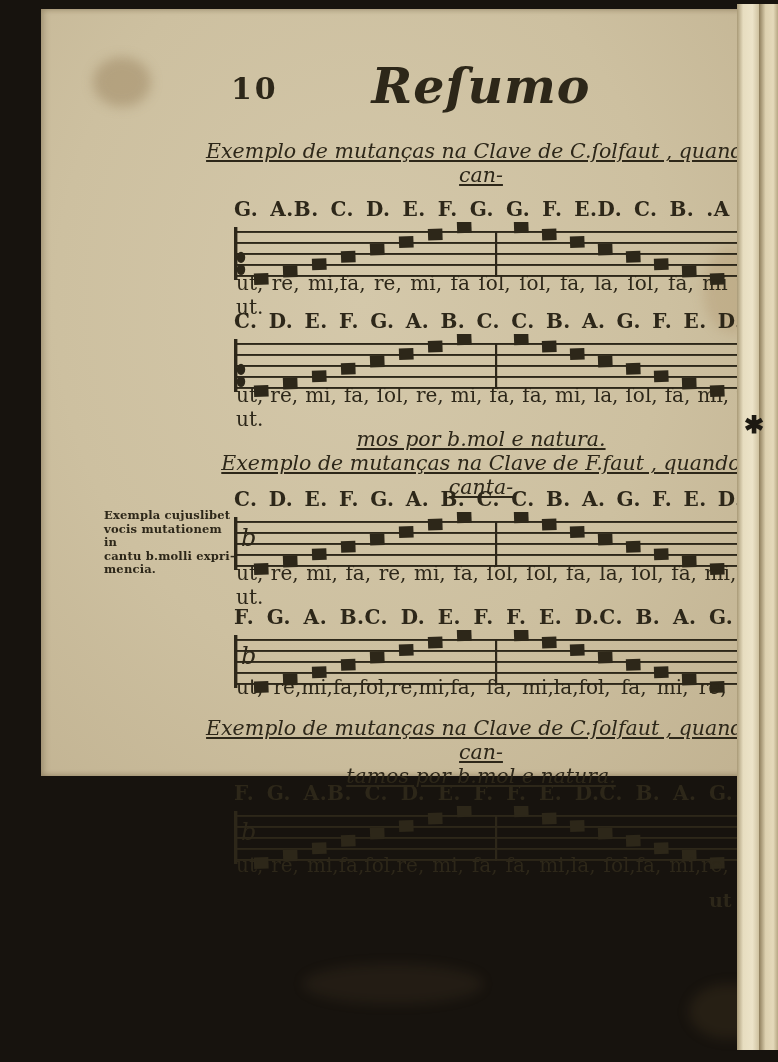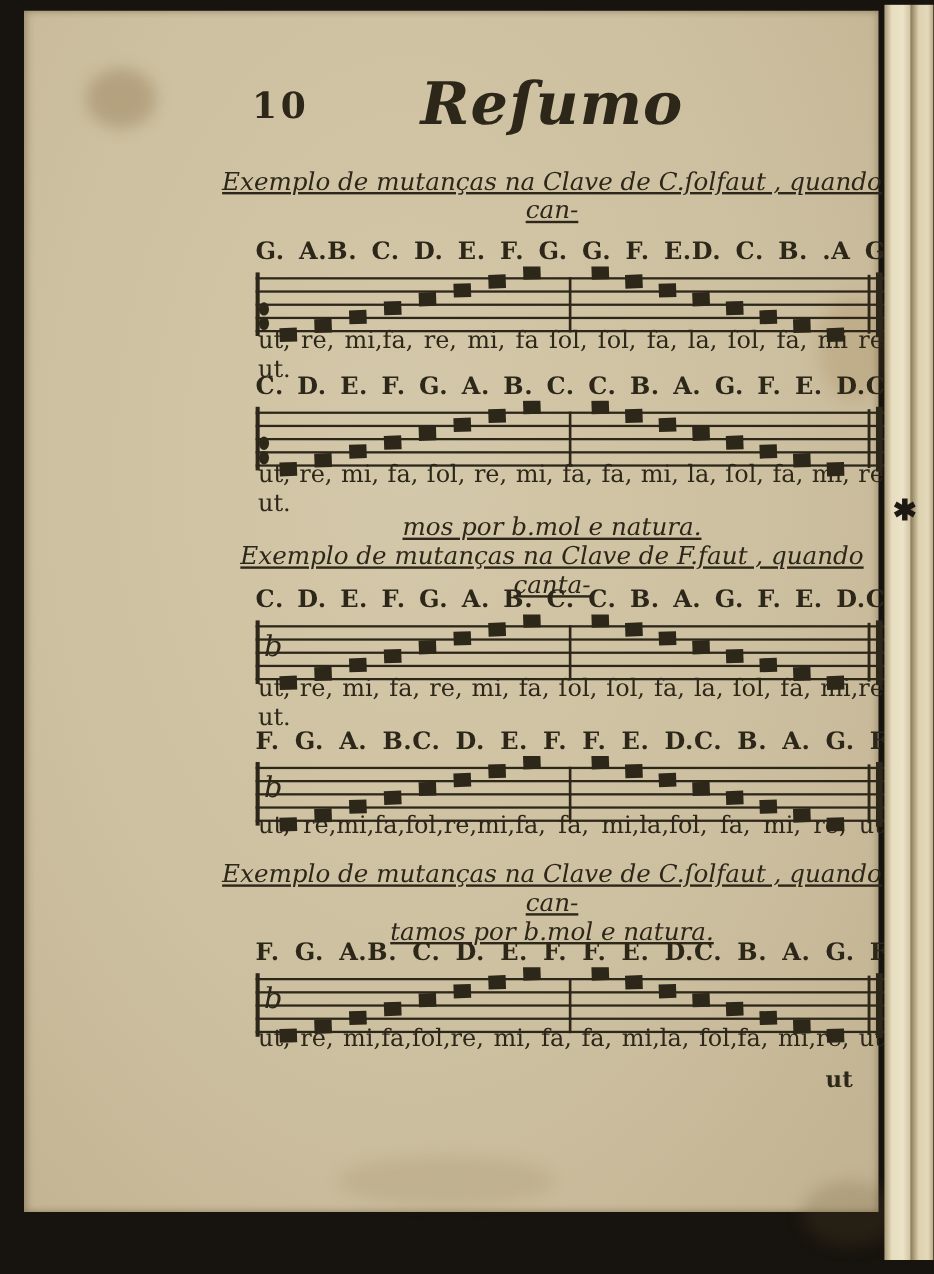--- a/index.html
+++ b/index.html
@@ -4,21 +4,21 @@
 <style>
   html,body{margin:0;padding:0;}
   body{
     width:778px;height:1062px;overflow:hidden;position:relative;
     background:#17130e;
     font-family:"DejaVu Serif","Liberation Serif",serif;
   }
   .scan{position:absolute;inset:0;}
   
   .page{
-    position:absolute;left:20px;top:9px;width:712px;height:1001px;
+    position:absolute;left:41px;top:9px;width:712px;height:767px;
     background:radial-gradient(ellipse at 45% 38%, #d4c8aa 0%, #cdc0a0 55%, #c1b291 100%);
     box-shadow:inset 3px 0 6px rgba(60,45,20,.25), inset -2px 0 5px rgba(90,70,40,.25);
   }
   .edge{position:absolute;top:4px;height:1046px;}
   .edge1{left:737px;width:22px;
     background:linear-gradient(90deg,#a99a77 0%, #e7ddc0 28%, #ece3c8 70%, #cfc2a0 100%);}
   .edge2{left:759px;width:19px;
     background:linear-gradient(90deg,#8d7d5b 0%, #ddd1b0 35%, #e4d9ba 75%, #b7a784 100%);}
   .stain{position:absolute;border-radius:50%;filter:blur(6px);pointer-events:none;}
   .stain-a{left:52px;top:48px;width:58px;height:50px;background:rgba(122,92,52,.30);}
@@ -134,20 +134,26 @@
           <rect x="450" y="44.1" width="14.5" height="11.5" fill="#2d2719" transform="rotate(-2 450 49.6)"></rect>
           <rect x="478" y="51.5" width="14.5" height="11.5" fill="#2d2719" transform="rotate(-2 478 57)"></rect>
         </svg></div>
     <div class="solm-row solm-2">ut, re, mi, fa, ſol, re, mi, fa, fa, mi, la, ſol, fa, mi, re, ut.</div>
 
     <div class="heading heading-2">
       <div>mos por b.mol e natura.</div>
       <div>Exemplo de mutanças na Clave de F.faut , quando canta-</div>
     </div>
 
+    <div class="margin-note">
+      <div>Exempla cujuslibet</div>
+      <div>vocis mutationem in</div>
+      <div>cantu b.molli expri-</div>
+      <div>mencia.</div>
+    </div>
 
     <div class="letters-row letters-3">C. D. E. F. G. A. B. C. C. B. A. G. F. E. D.C.</div>
     <div class="staff staff-3"><svg width="540" height="66" viewBox="0 0 540 66" xmlns="http://www.w3.org/2000/svg">
           <rect x="2" y="9" width="534" height="1.9" fill="#2d2719"></rect>
           <rect x="2" y="20" width="534" height="1.9" fill="#2d2719"></rect>
           <rect x="2" y="31" width="534" height="1.9" fill="#2d2719"></rect>
           <rect x="2" y="42" width="534" height="1.9" fill="#2d2719"></rect>
           <rect x="2" y="53" width="534" height="1.9" fill="#2d2719"></rect>
           <rect x="2" y="5" width="3.4" height="53" fill="#2d2719"></rect>
           <text x="9" y="34.3" font-size="24" font-family="DejaVu Serif, serif" font-style="italic" fill="#2d2719">b</text>

